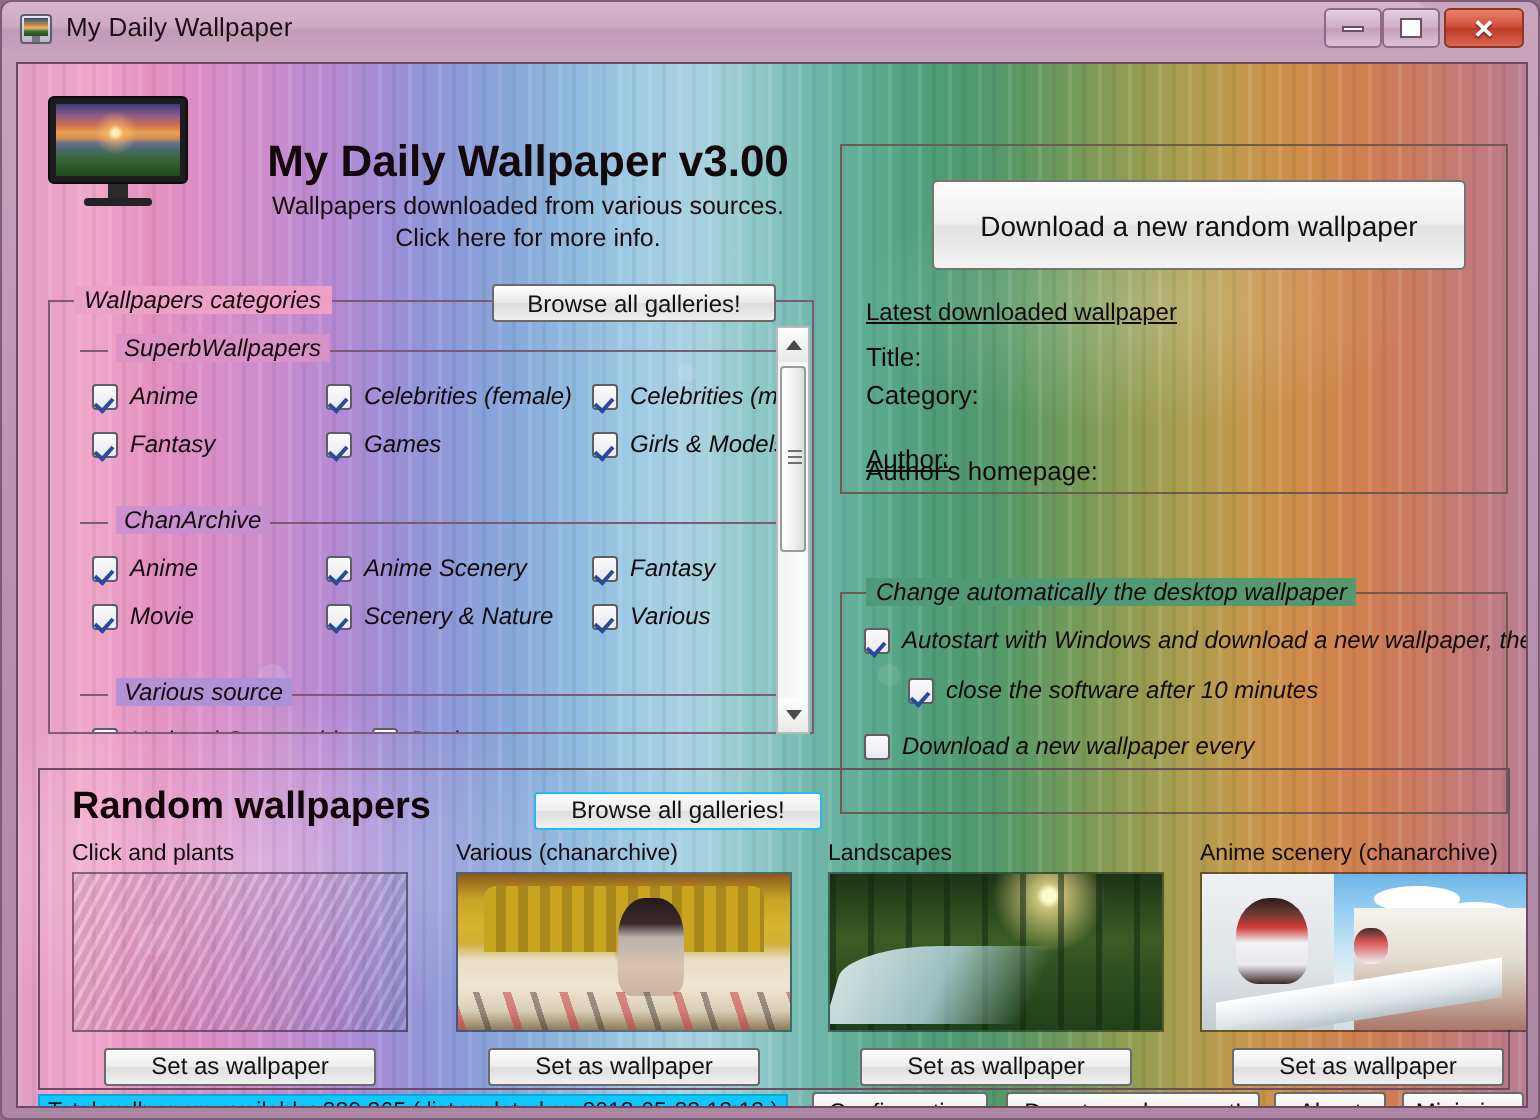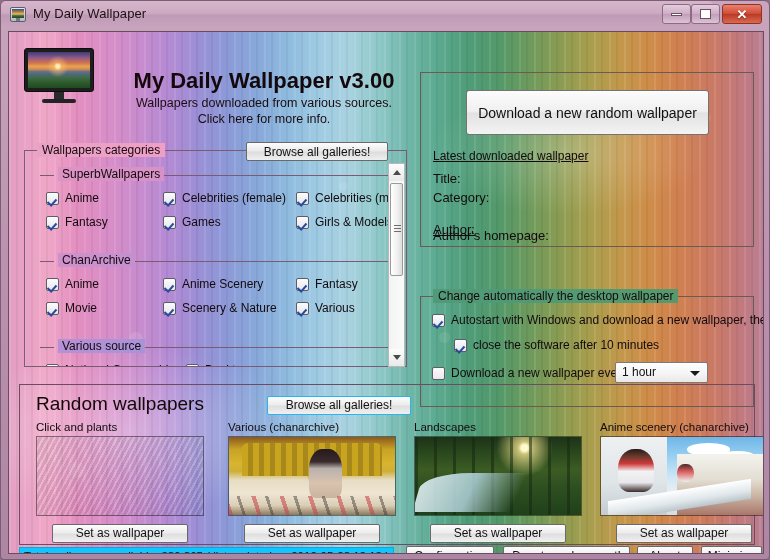--- a/index.html
+++ b/index.html
@@ -116,21 +116,21 @@
     font-size:22px; font-weight:bold; color:#14080c;
   }
   #app-sub1, #app-sub2 {
     position:absolute; left:110px; width:290px; text-align:center;
     font-size:12.5px; color:#1a0d11;
   }
   #app-sub1 { top:64px; }
   #app-sub2 { top:80px; }
 
   
-  .groupbox { position:absolute; border:1px solid #7a5a74; }
+  .groupbox { position:absolute; border:1px solid #7a5a74;font-style:italic; }
   .groupbox > .legend {
     position:absolute; top:-8px; left:12px; padding:0 5px;
     font-size:12px; color:#160a0e; white-space:nowrap;
   }
   #gb-categories { left:15px; top:118px; width:383px; height:217px; }
   #gb-categories > .legend { background: transparent; }
 
   #browse-top {
     position:absolute; left:237px; top:110px; width:142px; height:19px;
     border:1px solid #6a6a6a; border-radius:2px;
@@ -193,21 +193,21 @@
     background: linear-gradient(90deg,#ffffff 0%, #f2f2f2 50%, #dddddd 100%);
   }
   #sb-thumb .grip { position:absolute; left:3px; top:41px; width:7px; height:1px; background:#6d6d6d; box-shadow:0 3px 0 #6d6d6d, 0 6px 0 #6d6d6d;}
 
   
   #right-panel {
     position:absolute; left:411px; top:40px; width:334px; height:175px;
     border:1px solid #6d5a52;
   }
   #dl-button {
-    position:absolute; left:45px; top:17px; width:243px; height:45px;
+    position:absolute; left:45px; top:17px; width:267px; height:45px;
     border:1px solid #737373; border-radius:3px;
     background: linear-gradient(180deg,#fcfcfc 0%, #f0f0f0 47%, #e2e2e2 52%, #f3f3f3 100%);
     font-size:14px; color:#101010; display:flex; align-items:center; justify-content:center;
   }
   #latest-label {
     position:absolute; left:12px; top:76px; font-size:12px; color:#120a0d;
     text-decoration: underline; padding-right:8px;
   }
   .info-line { position:absolute; left:12px; font-size:13px; color:#120a0d; }
 
@@ -223,21 +223,21 @@
     position:absolute; right:7px; top:8px; width:0;height:0;
     border-left:5px solid transparent; border-right:5px solid transparent; border-top:5px solid #1a1a1a;
   }
 
   
   #bottom-panel {
     position:absolute; left:10px; top:352px; width:736px; height:161px;
     border:1px solid #6d4c63;
   }
   #random-title {
-    position:absolute; left:16px; top:8px; font-size:19px; font-weight:normal; color:#120609;
+    position:absolute; left:16px; top:8px; font-size:19px; font-weight:bold; color:#120609;
   }
   #browse-bottom {
     position:absolute; left:247px; top:11px; width:144px; height:19px;
     border:1px solid #27b6ef; border-radius:2px;
     background: linear-gradient(180deg,#fdfdfd 0%, #ececec 48%, #dedede 52%, #f0f0f0 100%);
     font-size:12px; color:#111; text-align:center; line-height:17px;
   }
   #dl-next {
     position:absolute; left:424px; top:11px; width:290px; height:19px;
     border:1px solid #6a6a6a; border-radius:2px;
@@ -536,24 +536,20 @@
       <div class="cbitem" style="left:33px; top:41px;">
         <span class="cbox checked"></span>
         <span class="cblabel">close the software after 10 minutes</span>
       </div>
 
       <div class="cbitem" style="left:11px; top:69px;">
         <span class="cbox unchecked"></span>
         <span class="cblabel">Download a new wallpaper every</span>
       </div>
 
-      <div class="combo" style="left:194px; top:65px;">
-        <span class="val">1 hour</span>
-        <span class="arrow"></span>
-      </div>
     </div>
 
     <div id="bottom-panel">
       <div id="random-title">Random wallpapers</div>
       <div id="browse-bottom">Browse all galleries!</div>
 
       <div class="thumb-block" style="left:16px;">
         <div class="thumb-caption">Click and plants</div>
         <div class="thumb-img">
           <div class="art-cat">

